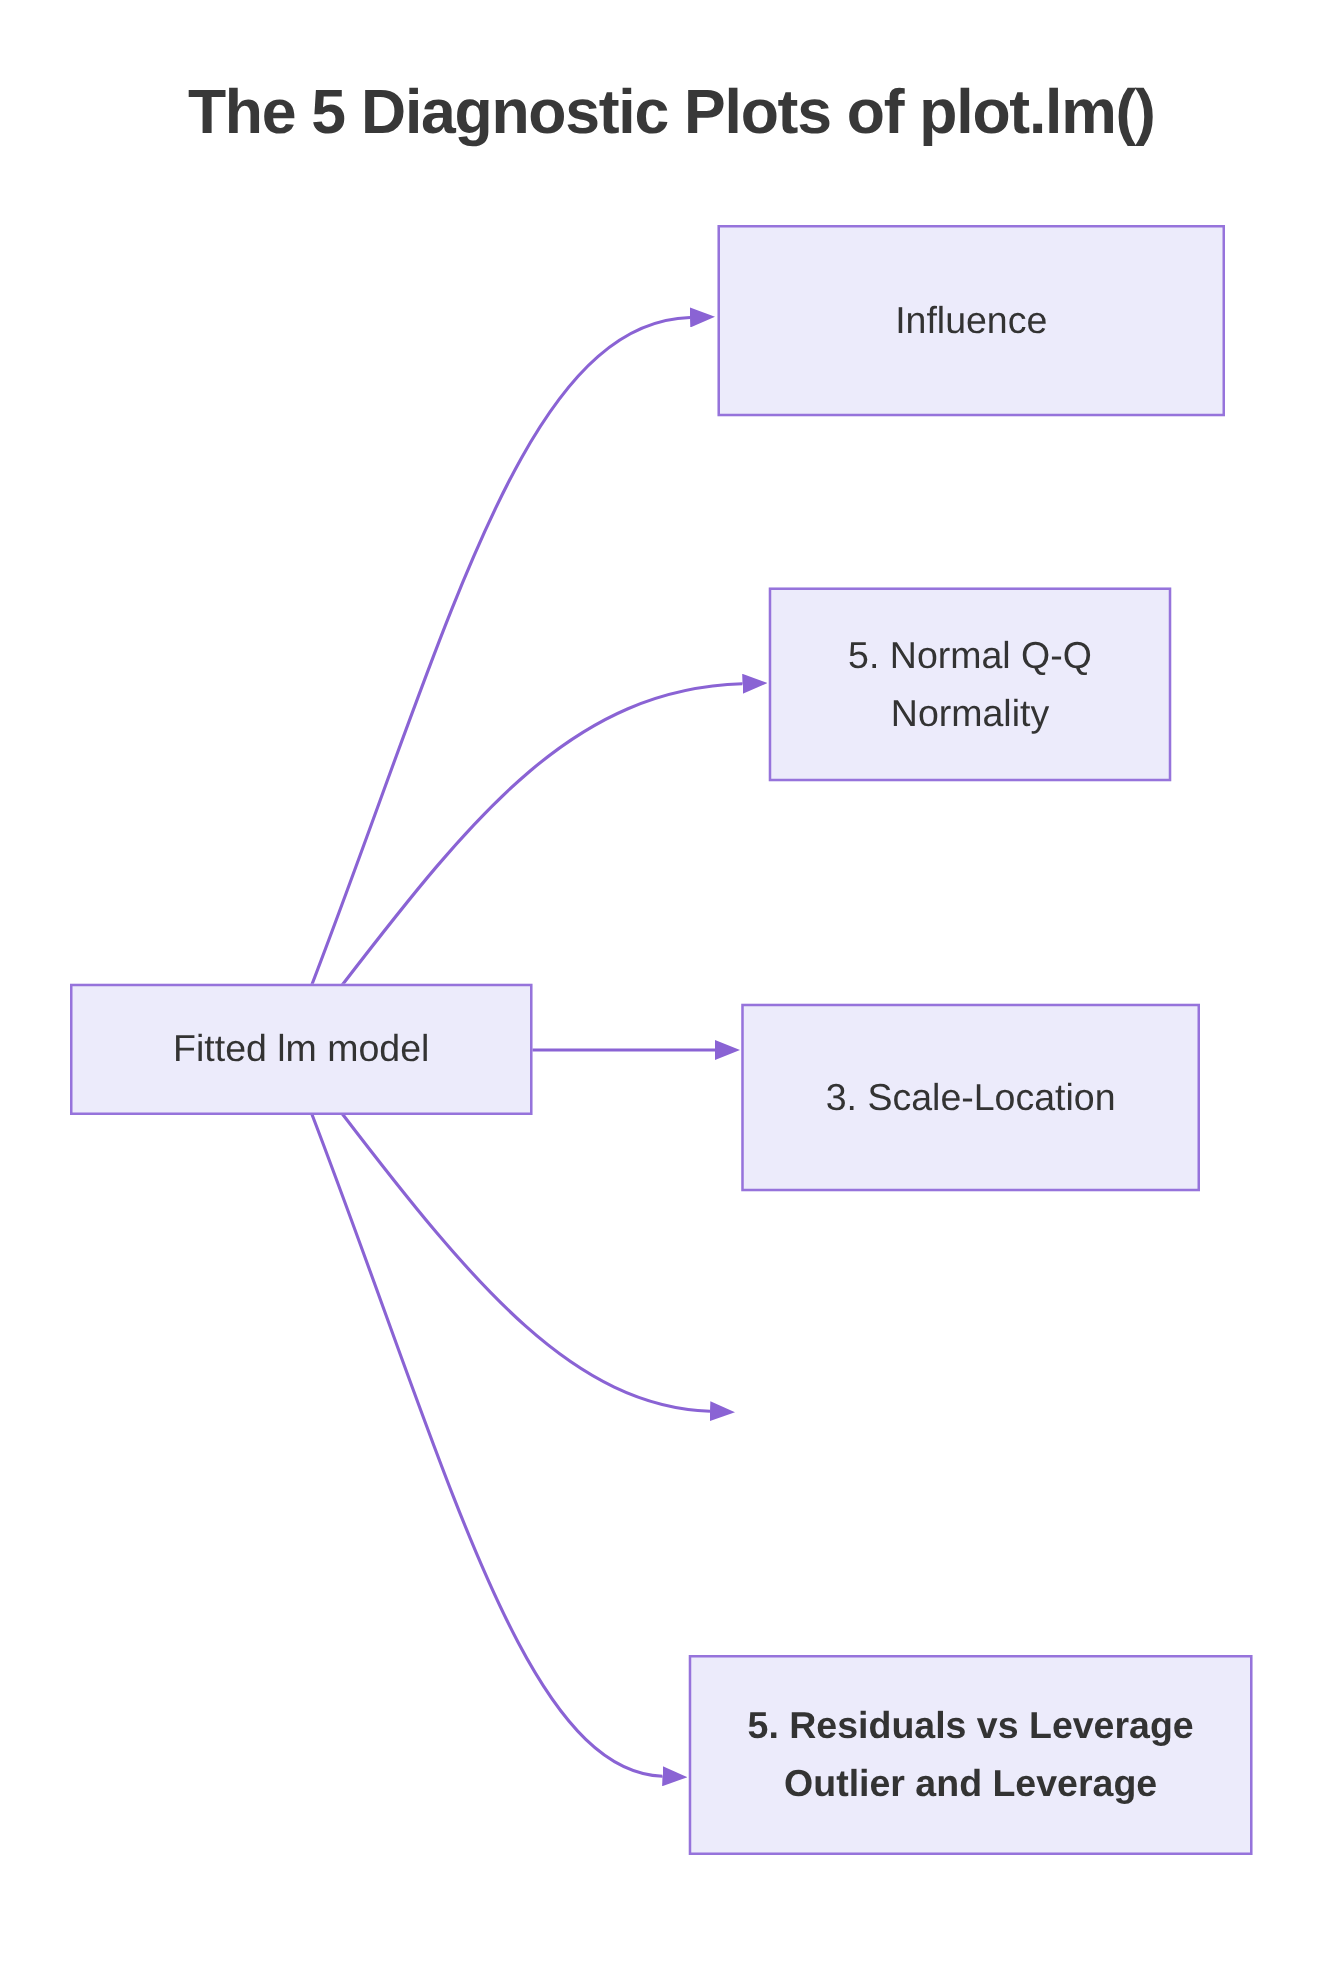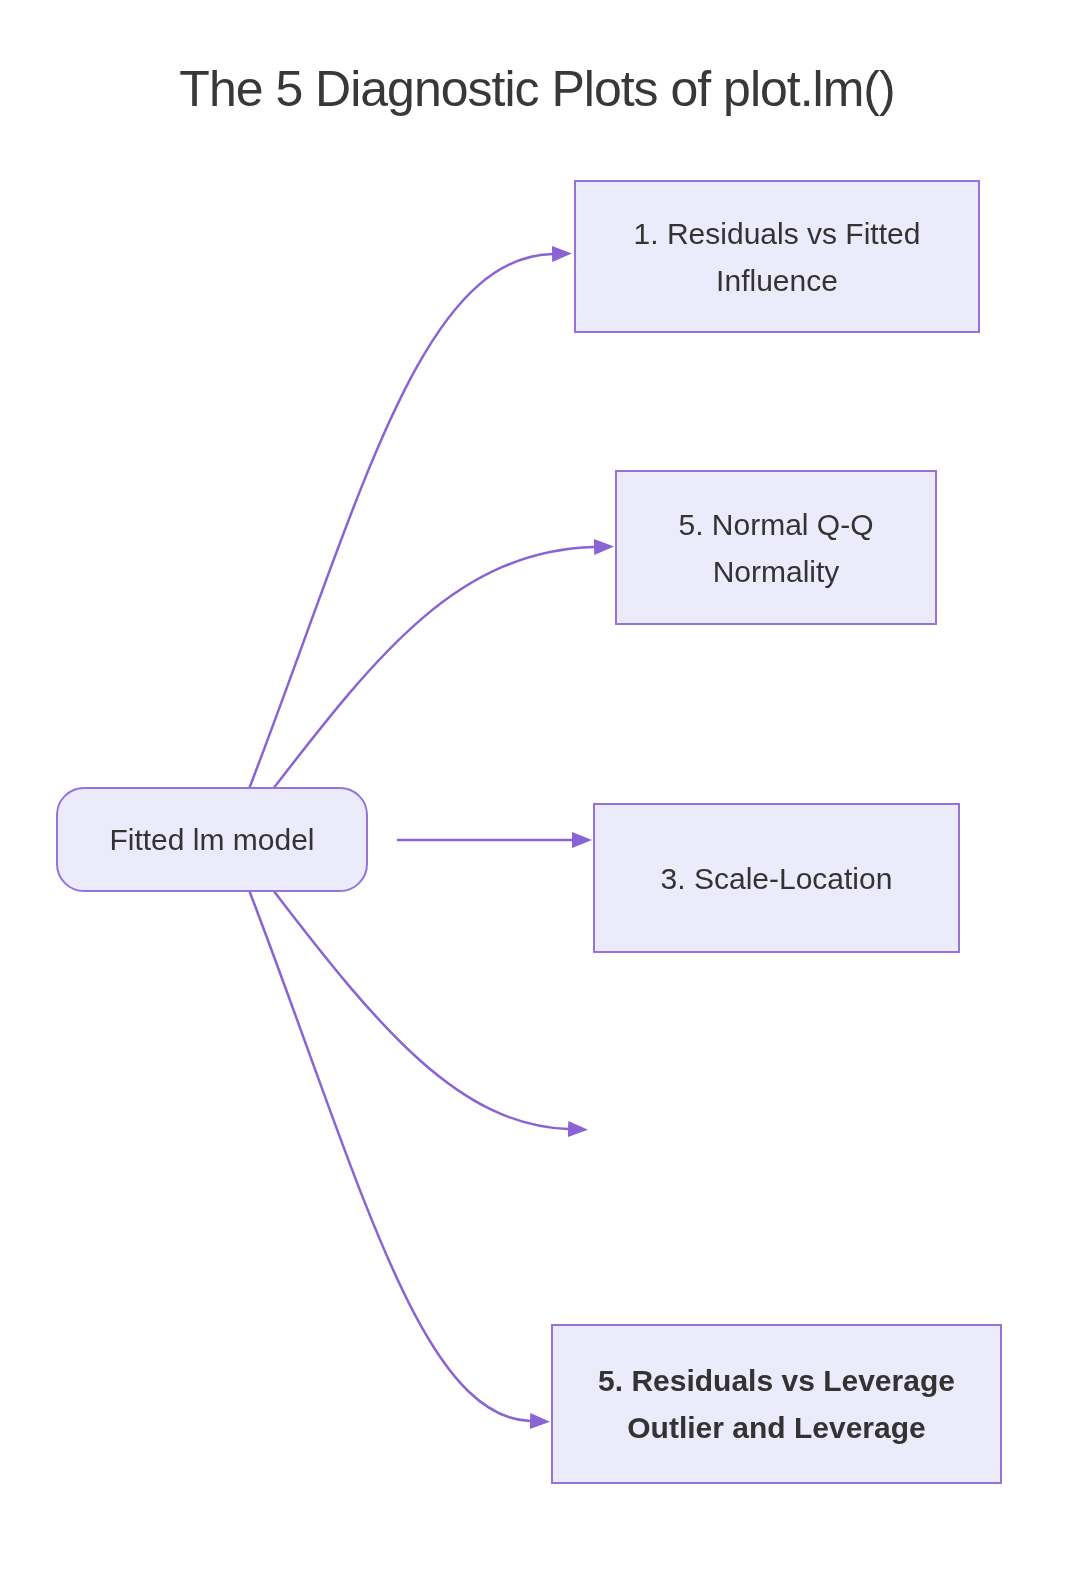--- a/index.html
+++ b/index.html
@@ -22,21 +22,21 @@
     overflow: hidden;
   }
 
   .diagram-title {
     position: absolute;
     left: 0;
     top: 60px;
     width: 1074px;
     text-align: center;
     font-size: 50px;
-    font-weight: normal;
+    font-weight: bold;
     letter-spacing: -1px;
     color: var(--title-text);
   }
 
   .edges-layer {
     position: absolute;
     left: 0;
     top: 0;
     width: 1074px;
     height: 1578px;
@@ -55,21 +55,21 @@
     display: flex;
     flex-direction: column;
     align-items: center;
     justify-content: center;
     text-align: center;
     color: var(--text);
     font-size: 30px;
     line-height: 47px;
   }
 
-  .node.root  { left: 56px;  top: 787px;  width: 312px; height: 105px; border-radius: 28px; }
+  .node.root  { left: 56px;  top: 787px;  width: 370px; height: 105px; }
   .node.n1    { left: 574px; top: 180px;  width: 406px; height: 153px; }
   .node.n2    { left: 615px; top: 470px;  width: 322px; height: 155px; }
   .node.n3    { left: 593px; top: 803px;  width: 367px; height: 150px; }
   .node.n4    { left: 590px; top: 1054px; width: 375px; height: 154px; }
   .node.n5    { left: 551px; top: 1324px; width: 451px; height: 160px; font-weight: bold; }
 </style>
 </head>
 <body>
 
 <div class="stage">
@@ -87,21 +87,20 @@
     <path class="edge" d="M 397 840 L 572 840" marker-end="url(#arrowhead)"></path>
     <path class="edge" d="M 273 890 C 380 1030, 460 1125, 568 1129" marker-end="url(#arrowhead)"></path>
     <path class="edge" d="M 249 890 C 360 1180, 420 1417, 530 1421" marker-end="url(#arrowhead)"></path>
   </svg>
 
   <div class="node root">
     <div>Fitted lm model</div>
   </div>
 
   <div class="node n1">
-    <div>1. Residuals vs Fitted</div>
     <div>Influence</div>
   </div>
 
   <div class="node n2">
     <div>5. Normal Q-Q</div>
     <div>Normality</div>
   </div>
 
   <div class="node n3">
     <div>3. Scale-Location</div>

